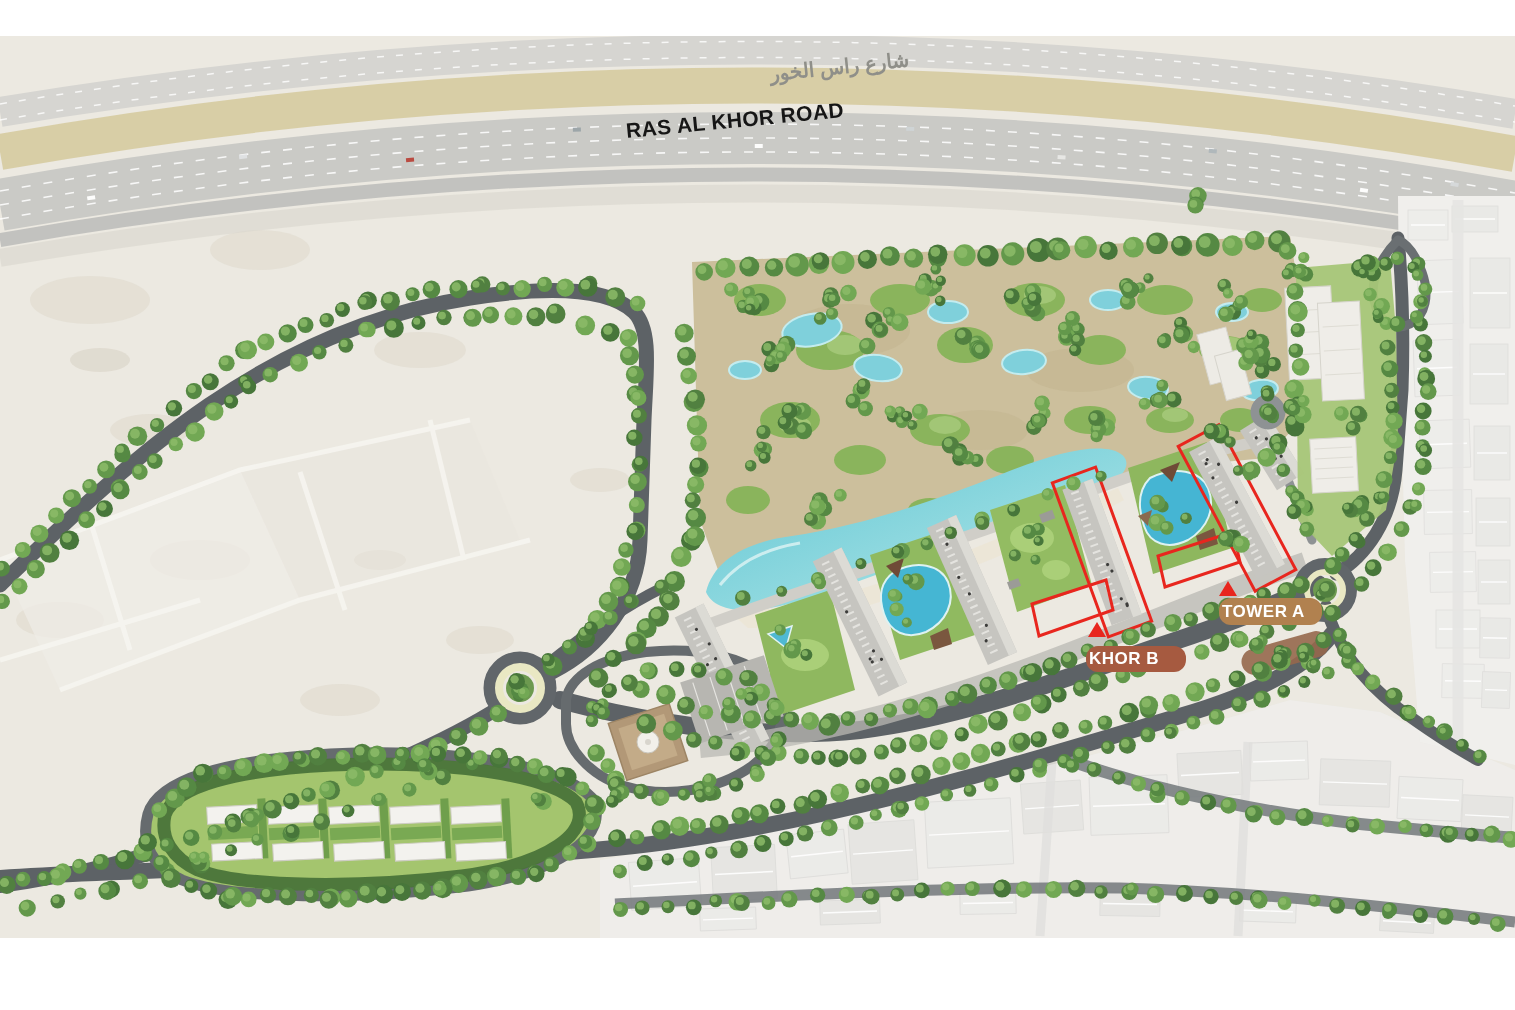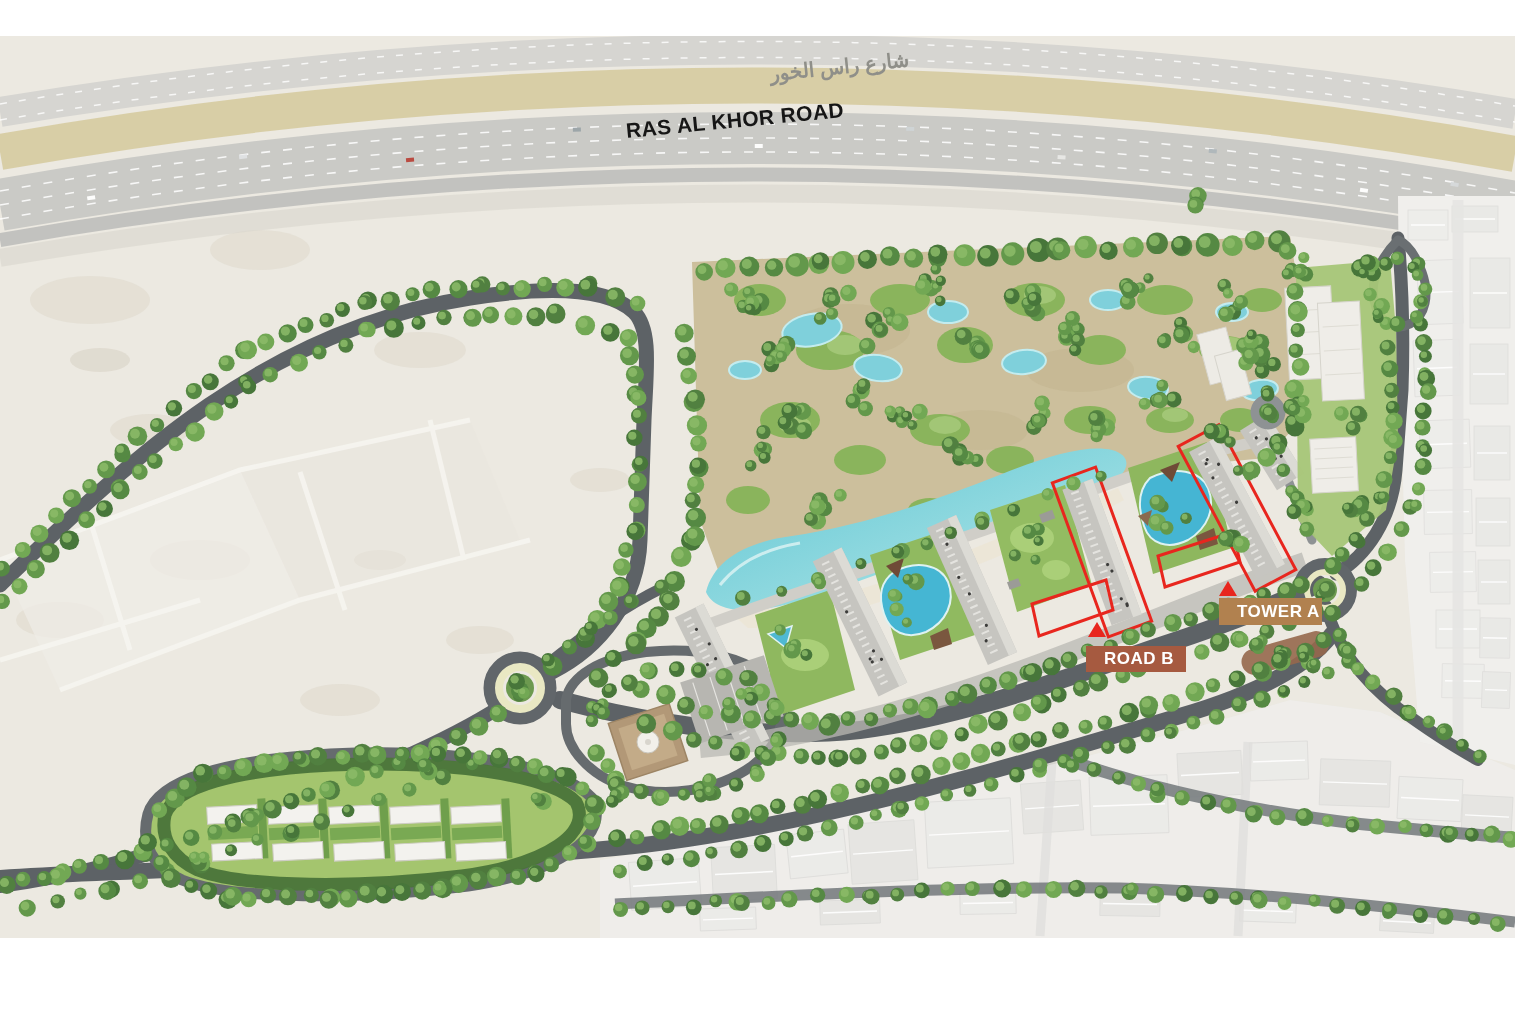--- a/index.html
+++ b/index.html
@@ -8,22 +8,22 @@
   #stage{position:absolute;inset:0;}
   svg{position:absolute;left:0;top:0;}
   .overlay{position:absolute;left:0;top:0;width:1515px;height:1010px;pointer-events:none;}
   .road-label{position:absolute;left:626px;top:119px;transform:rotate(-5.5deg);
      transform-origin:left center;font-size:21px;font-weight:600;color:#161616;
      letter-spacing:.4px;white-space:nowrap;}
   .arabic-label{position:absolute;left:770px;top:62px;transform:rotate(-6deg);
      transform-origin:left center;font-size:20px;color:#8f8f89;font-weight:700;
      white-space:nowrap;}
   .tower-chip{position:absolute;height:27px;color:#fff;font-weight:700;
-     font-size:17px;line-height:27px;padding-left:18px;letter-spacing:.5px;
-     box-sizing:border-box;white-space:nowrap;}
+     font-size:17px;line-height:27px;padding-left:3px;letter-spacing:.5px;
+     box-sizing:border-box;white-space:nowrap;border-radius:12px;}
   .chip-a{left:1219px;top:598px;width:103px;}
   .chip-b{left:1086px;top:646px;width:100px;height:26px;line-height:26px;}
   .marker{position:absolute;width:0;height:0;border-left:9px solid transparent;
      border-right:9px solid transparent;border-bottom:15px solid #e8261e;}
   .marker-a{left:1219px;top:581px;}
   .marker-b{left:1088px;top:622px;}
 </style>
 </head>
 <body>
 
@@ -2301,15 +2301,15 @@
   <rect x="0" y="0" width="1515" height="36" fill="#ffffff"></rect>
   <rect x="0" y="938" width="1515" height="72" fill="#ffffff"></rect>
 </svg>
 
 <div class="overlay">
   <div class="arabic-label">شارع راس الخور</div>
   <div class="road-label">RAS AL KHOR ROAD</div>
   <div class="marker marker-a" style="border-bottom-color: rgb(232, 38, 30);"></div>
   <div class="marker marker-b" style="border-bottom-color: rgb(232, 38, 30);"></div>
   <div class="tower-chip chip-a" style="background-color: rgb(177, 129, 79);">TOWER A</div>
-  <div class="tower-chip chip-b" style="background-color: rgb(166, 90, 64);">ROAD B</div>
+  <div class="tower-chip chip-b" style="background-color: rgb(166, 90, 64);">KHOR B</div>
 </div>
 </div>
 
 </body></html>

